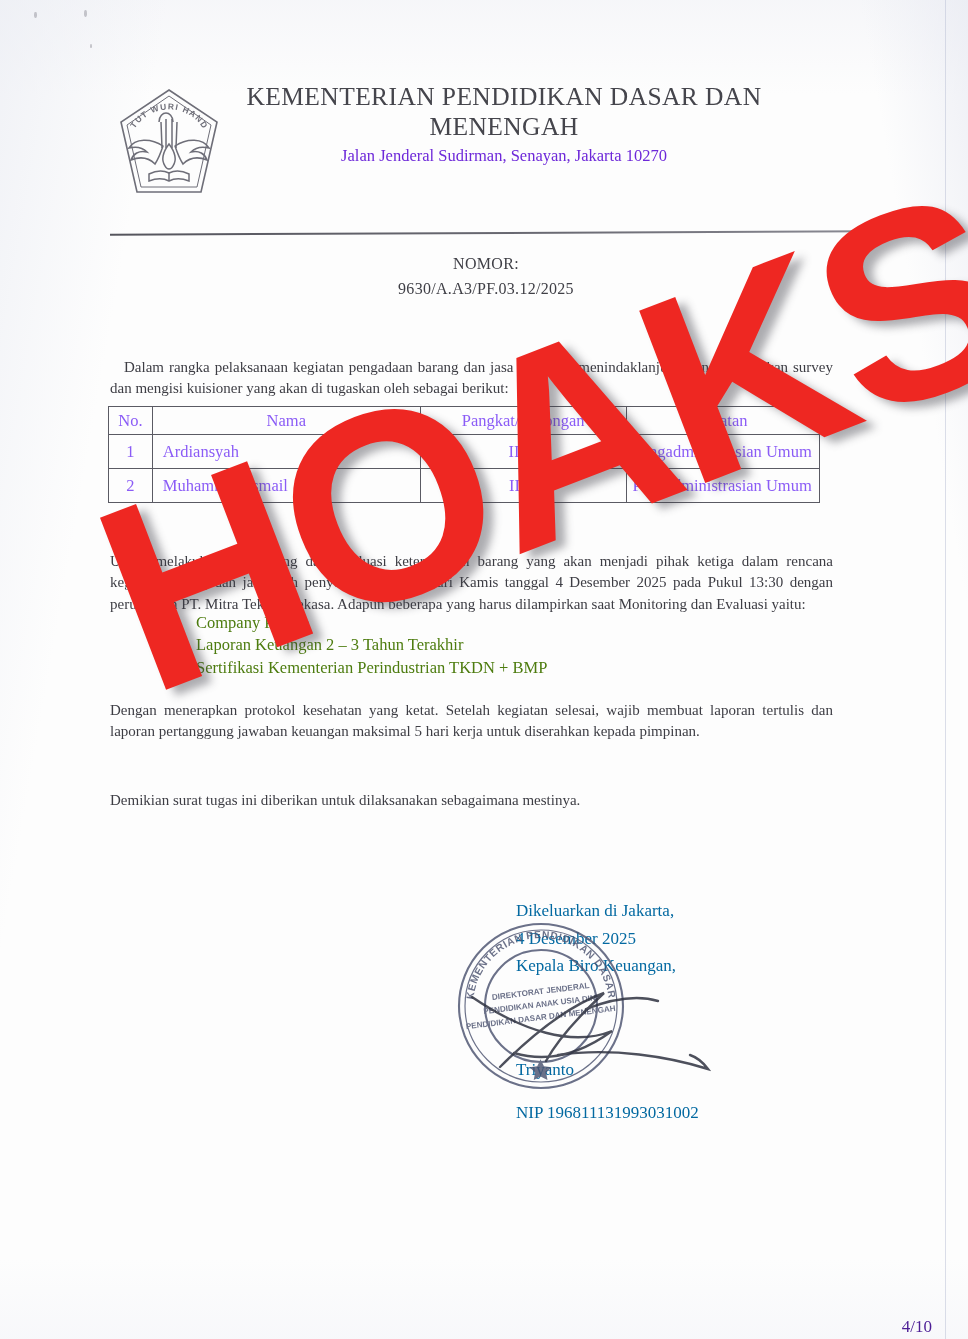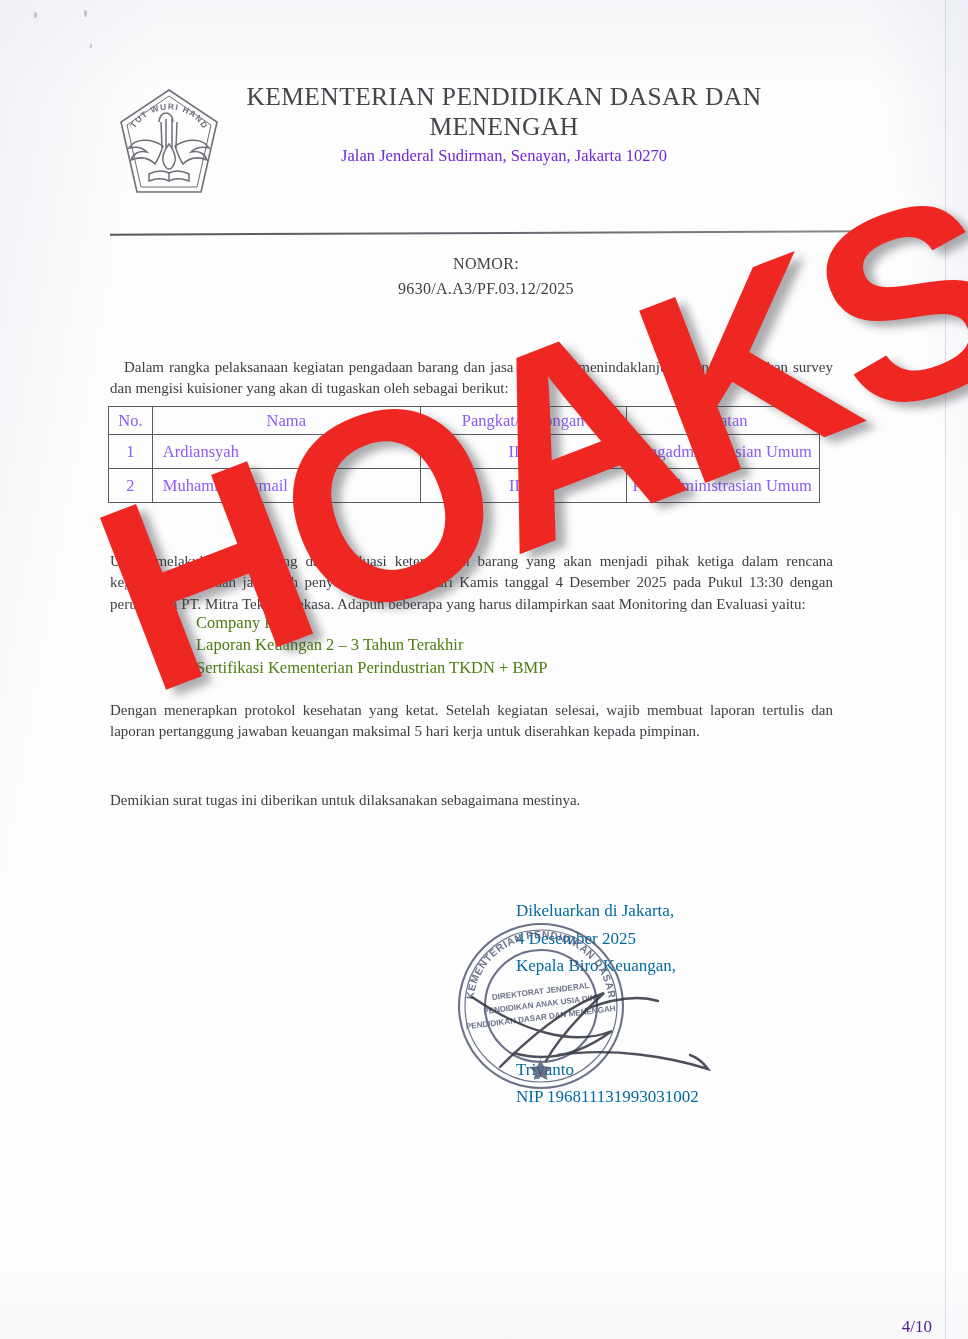--- a/index.html
+++ b/index.html
@@ -156,21 +156,21 @@
 
   
   .sign {
     position: absolute;
     left: 516px;
     top: 897px;
     font-size: 17px;
     line-height: 1.62;
     color: #0369a1;
   }
-  .sign .nip { white-space: nowrap; }
+  .sign .nip { white-space: nowrap; margin-top: 16px; }
   .sign-gap { height: 76px; }
 
   
   .stamp-official {
     position: absolute;
     left: 455px;
     top: 920px;
     width: 172px;
     height: 172px;
     opacity: .82;

